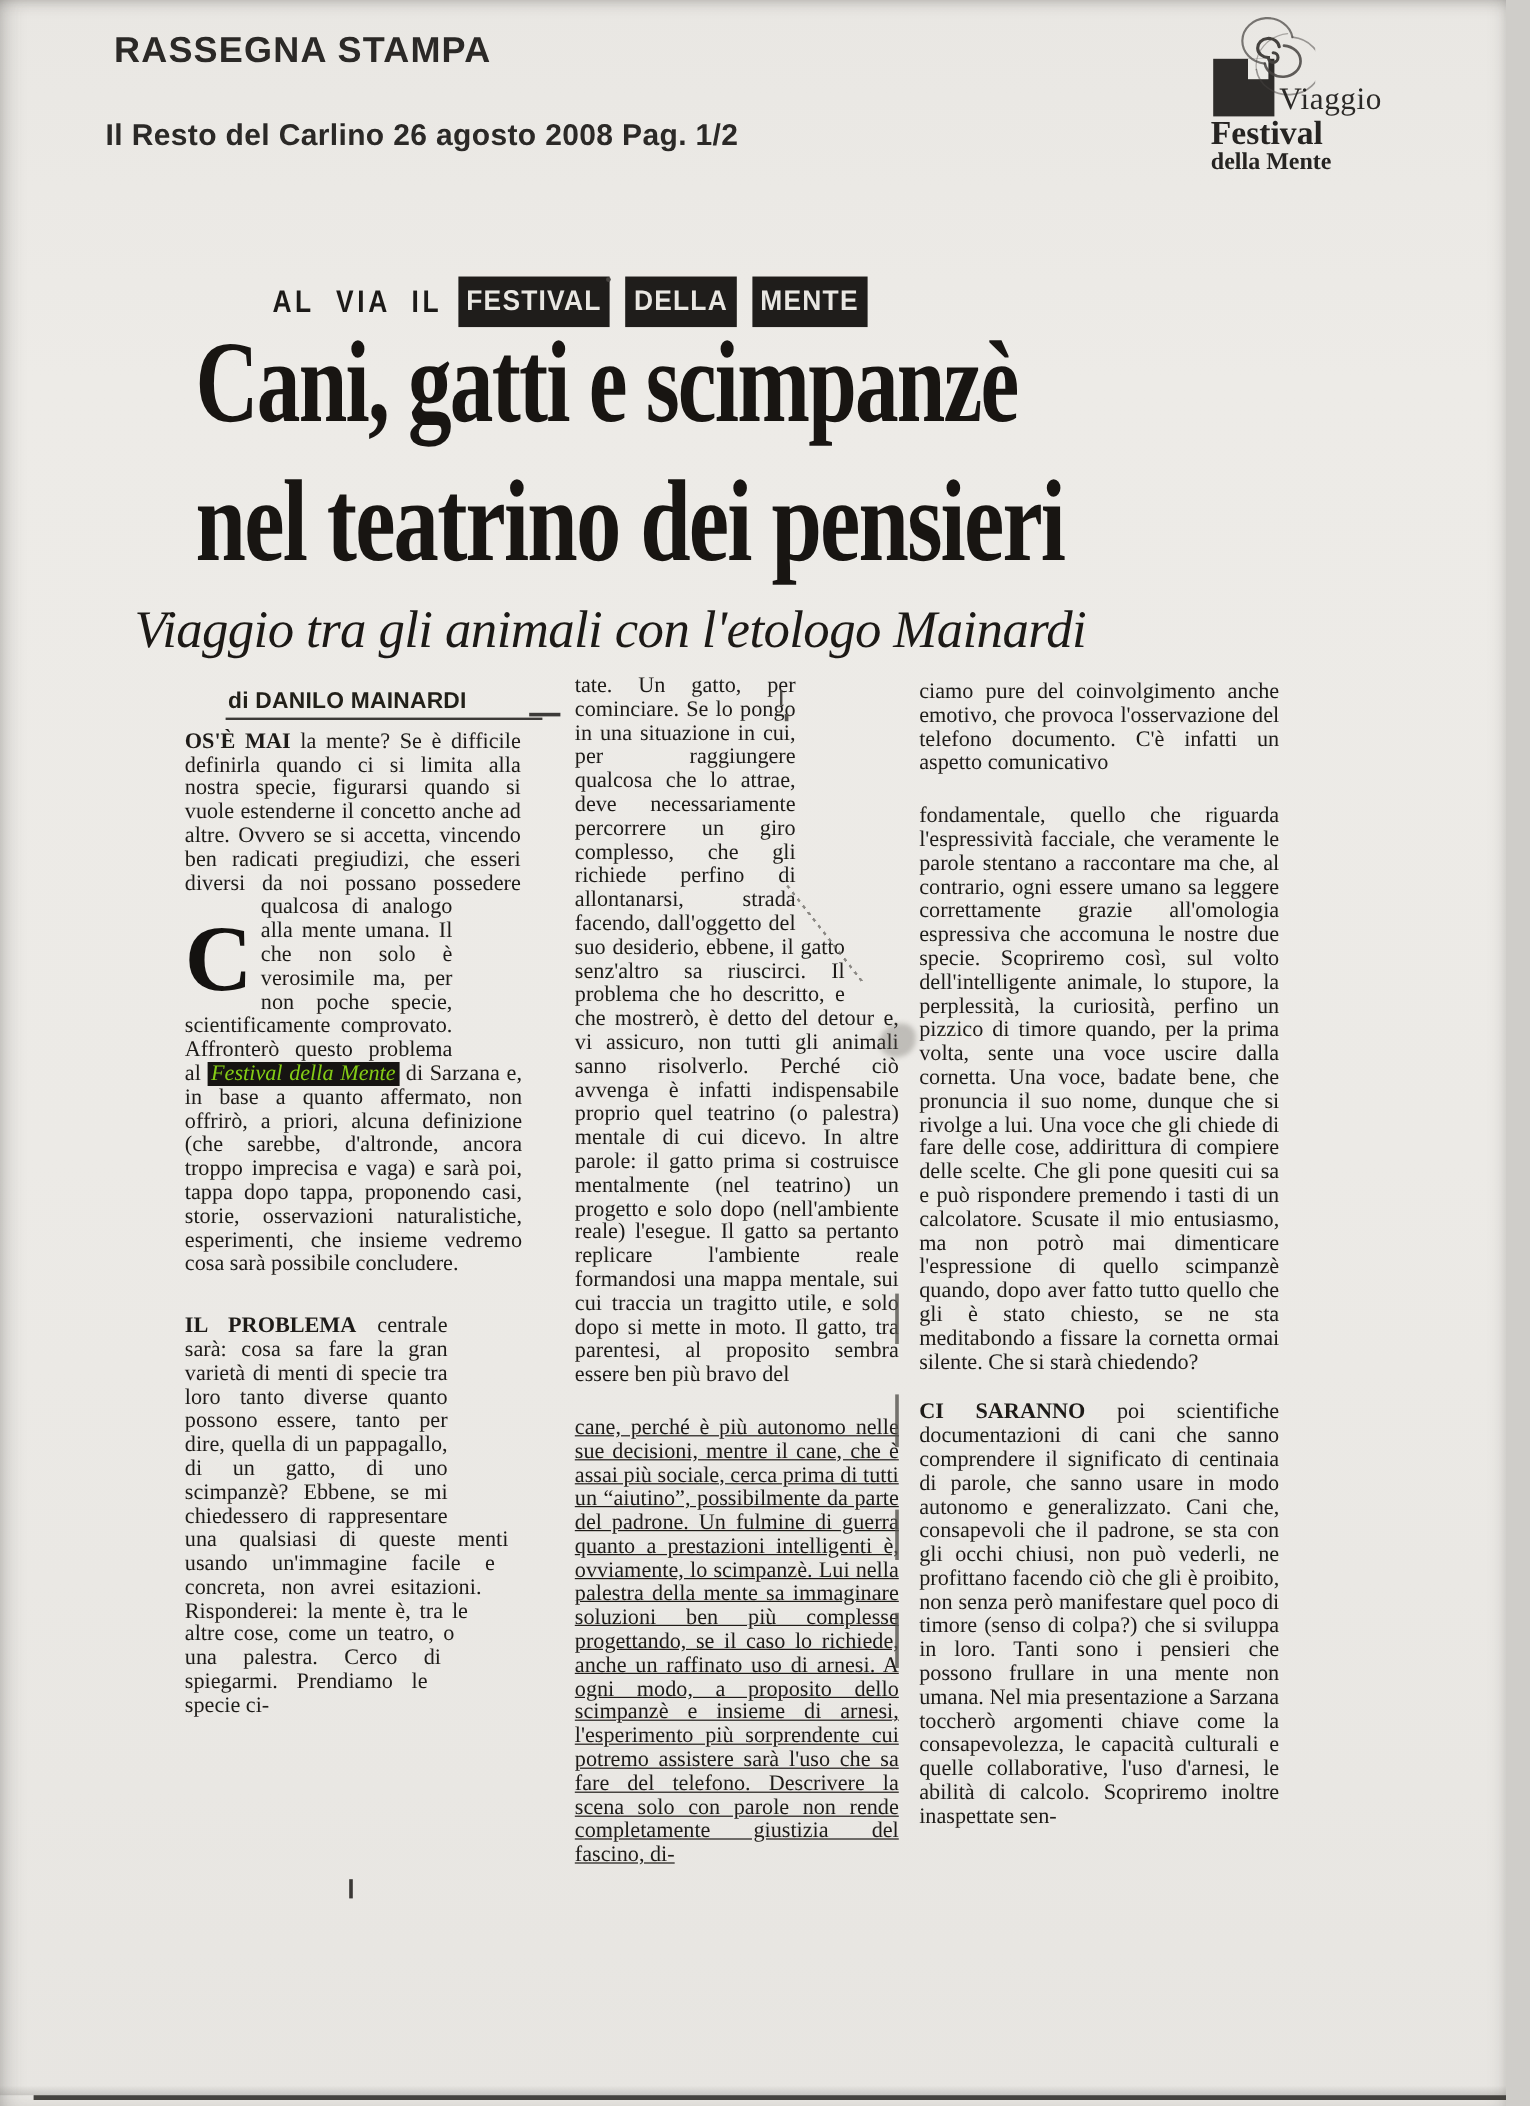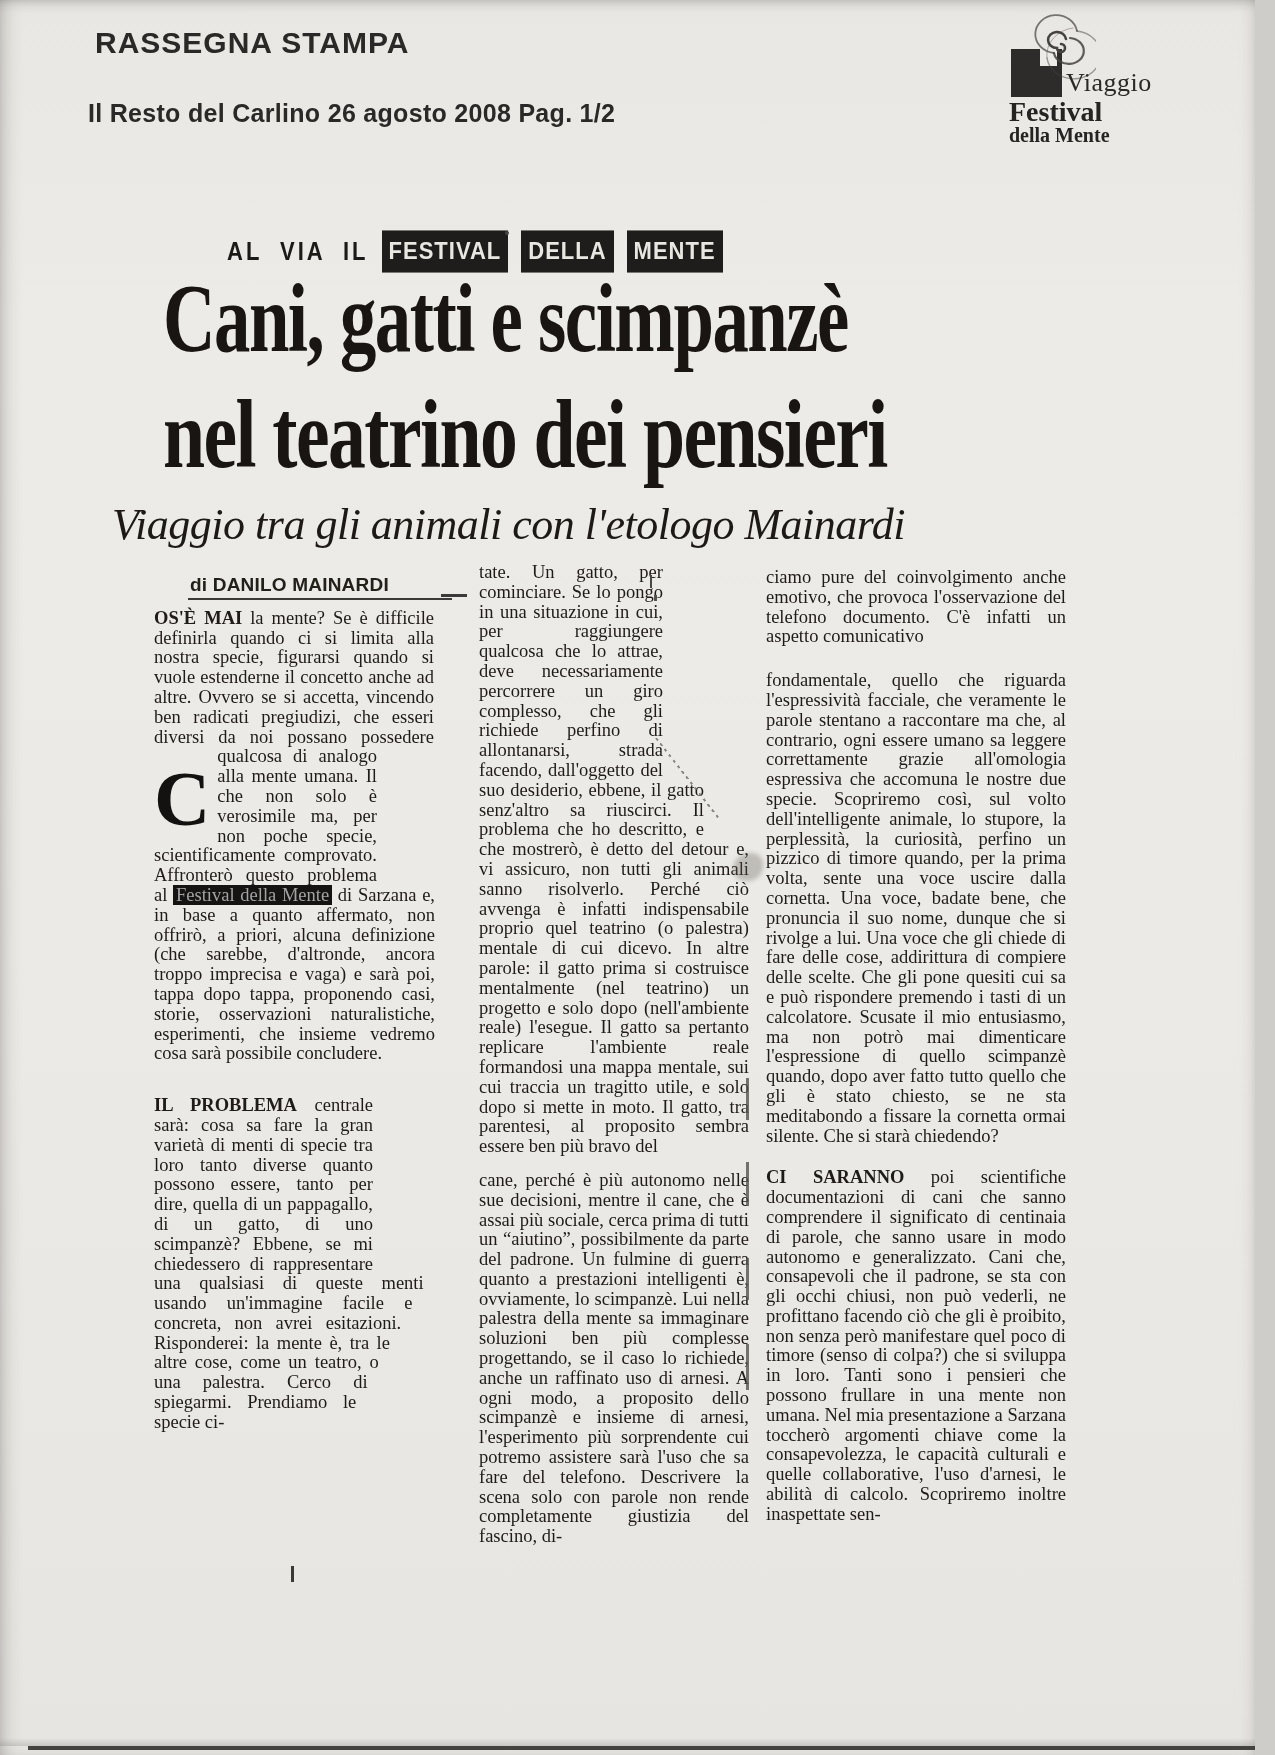--- a/index.html
+++ b/index.html
@@ -34,25 +34,25 @@
   .col{font-size:18.5px;line-height:19.8px;text-align:justify;hyphens:auto;-webkit-hyphens:auto;color:#1e1b18;}
   #col1{left:154px;top:575px;width:281px;}
   #col2{left:479px;top:563px;width:270px;}
   #col3{left:766px;top:568px;width:300px;}
   .col p{margin:0;}
   #byline{font-family:"Liberation Sans","DejaVu Sans",sans-serif;font-weight:700;font-size:19px;margin-left:36px;color:#222019;letter-spacing:.2px;}
   #byline-rule{height:2px;background:#3c3a38;width:264px;margin:3px 0 0 34px;}
   .sp{float:right;clear:right;}
   .tri{float:right;clear:right;width:118px;height:208px;shape-outside:polygon(100% 0%,100% 100%,0% 100%);}
   .seg-lead{font-weight:700;}
-  .seg-hl{background:#161412;color:#a3a3a3;padding:0 3px;-webkit-box-decoration-break:clone;box-decoration-break:clone;}
+  .seg-hl{background:#161412;color:#84cc16;padding:0 3px;-webkit-box-decoration-break:clone;box-decoration-break:clone;font-style:italic;}
   .seg-cap{float:left;font-weight:700;font-size:78px;line-height:58px;padding:3px 7px 0 0;color:#141210;}
   #c1p1{margin-top:9px;}
   #c1p2{margin-top:32px;}
-  #c2p2{margin-top:14px;}
+  #c2p2{margin-top:24px;text-decoration:underline;}
   #c3p2{margin-top:24px;}
   #c3p3{margin-top:22px;}
   
   .art{position:absolute;pointer-events:none;}
   #scratch1{left:655px;top:738px;width:2px;height:102px;transform:rotate(-38deg);transform-origin:top center;
     background-image:repeating-linear-gradient(#6a6762 0 3px,transparent 3px 7px);opacity:.75;}
   #smudge1{left:733px;top:853px;width:30px;height:28px;background:rgba(95,92,87,.32);border-radius:60% 40% 55% 45%;filter:blur(2px);}
   .gdash{width:3px;background:#55524e;opacity:.8;left:746px;}
   #gdash1{top:1078px;height:42px;}
   #gdash2{top:1162px;height:44px;}

